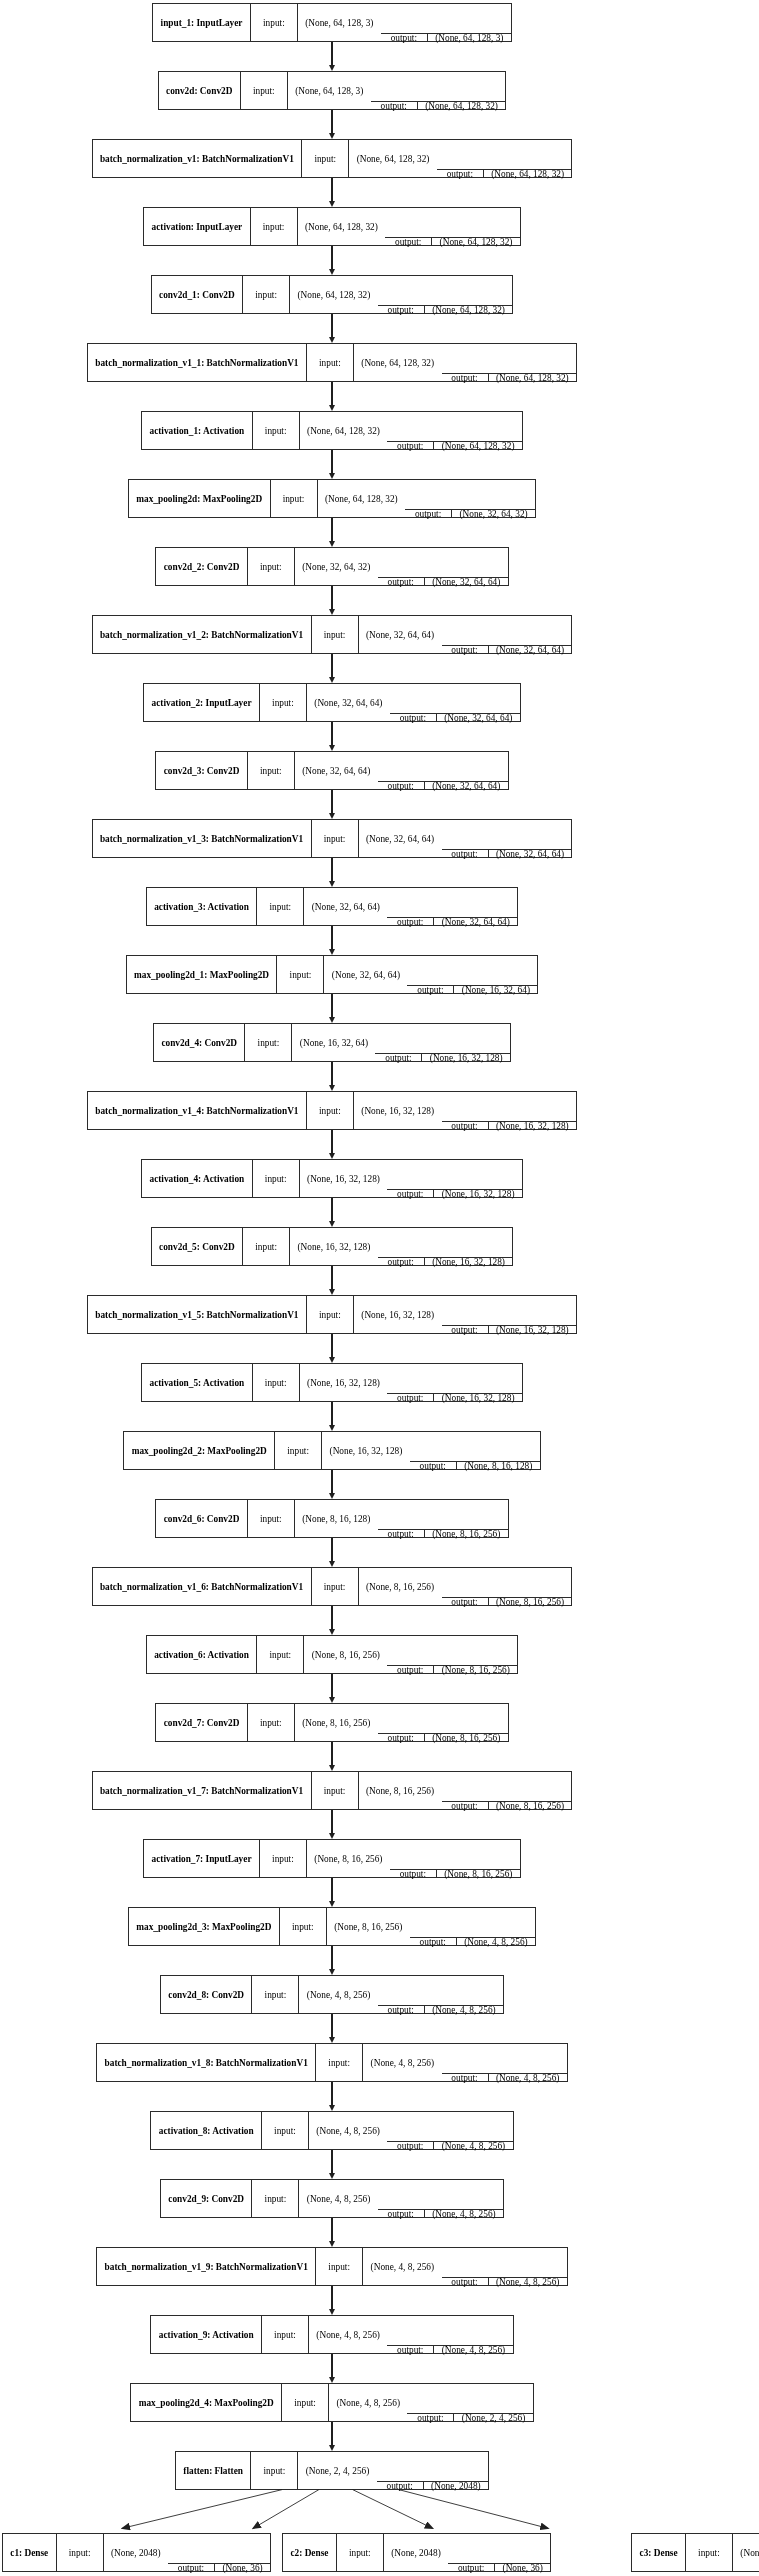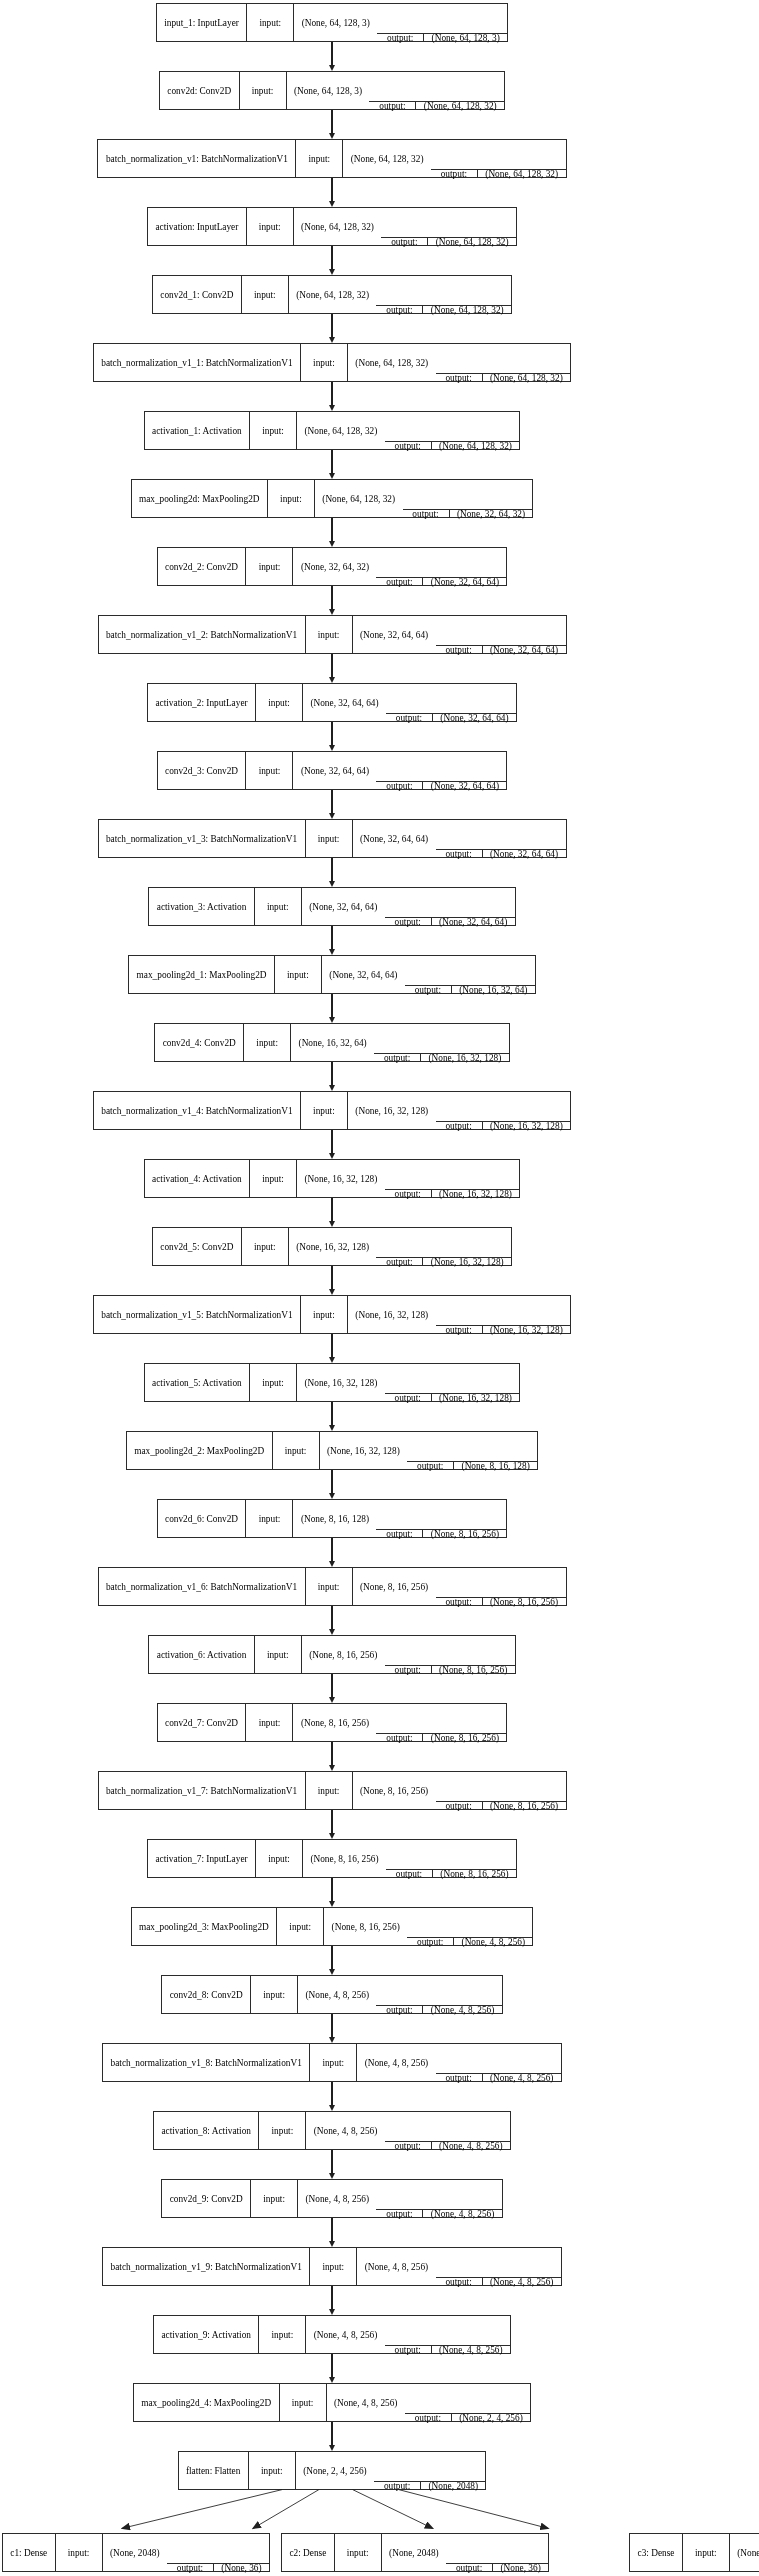--- a/index.html
+++ b/index.html
@@ -14,21 +14,21 @@
     display:flex;flex-direction:column;align-items:center;
   }
   
   .node{
     display:flex;align-items:stretch;background:#ffffff;
     border:0.6px solid #2b2b2b;box-sizing:border-box;height:39px;
     font-size:9.3px;white-space:nowrap;
   }
   .name-cell{
     display:flex;align-items:center;justify-content:center;
-    padding:0 7.4px;border-right:0.6px solid #2b2b2b;
+    padding:0 7.4px;border-right:0.6px solid #2b2b2b;font-weight:bold;
   }
   .io-col{display:flex;}
   .io-row{display:flex;flex:1;align-items:stretch;}
   .io-row + .io-row{border-top:0.6px solid #2b2b2b;margin-top:29px;}
   .io-key{
     display:flex;align-items:center;justify-content:center;
     min-width:36px;padding:0 5px;border-right:0.6px solid #2b2b2b;
   }
   .io-val{
     display:flex;align-items:center;justify-content:center;

